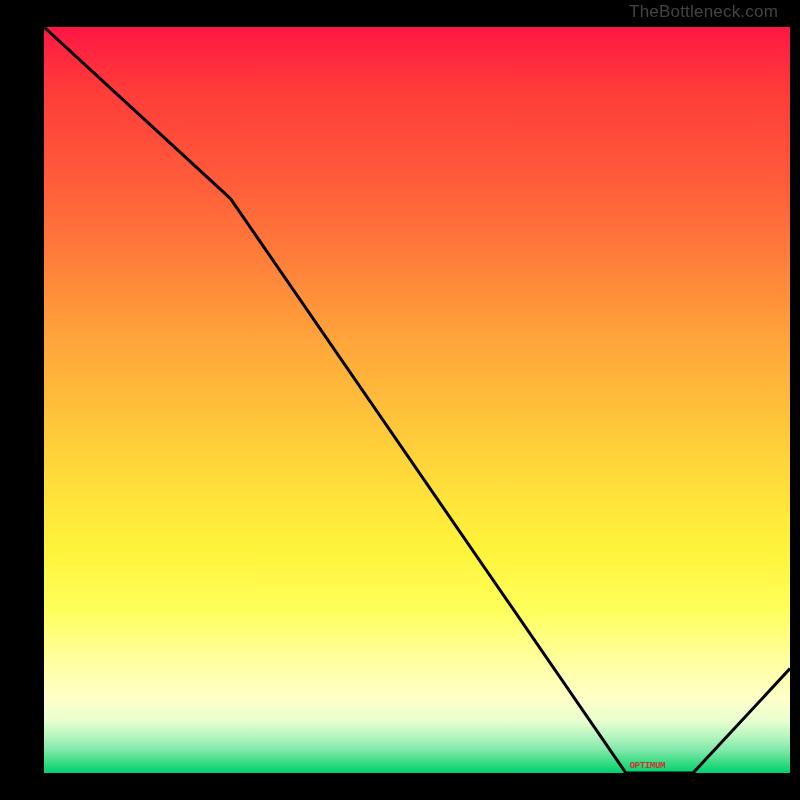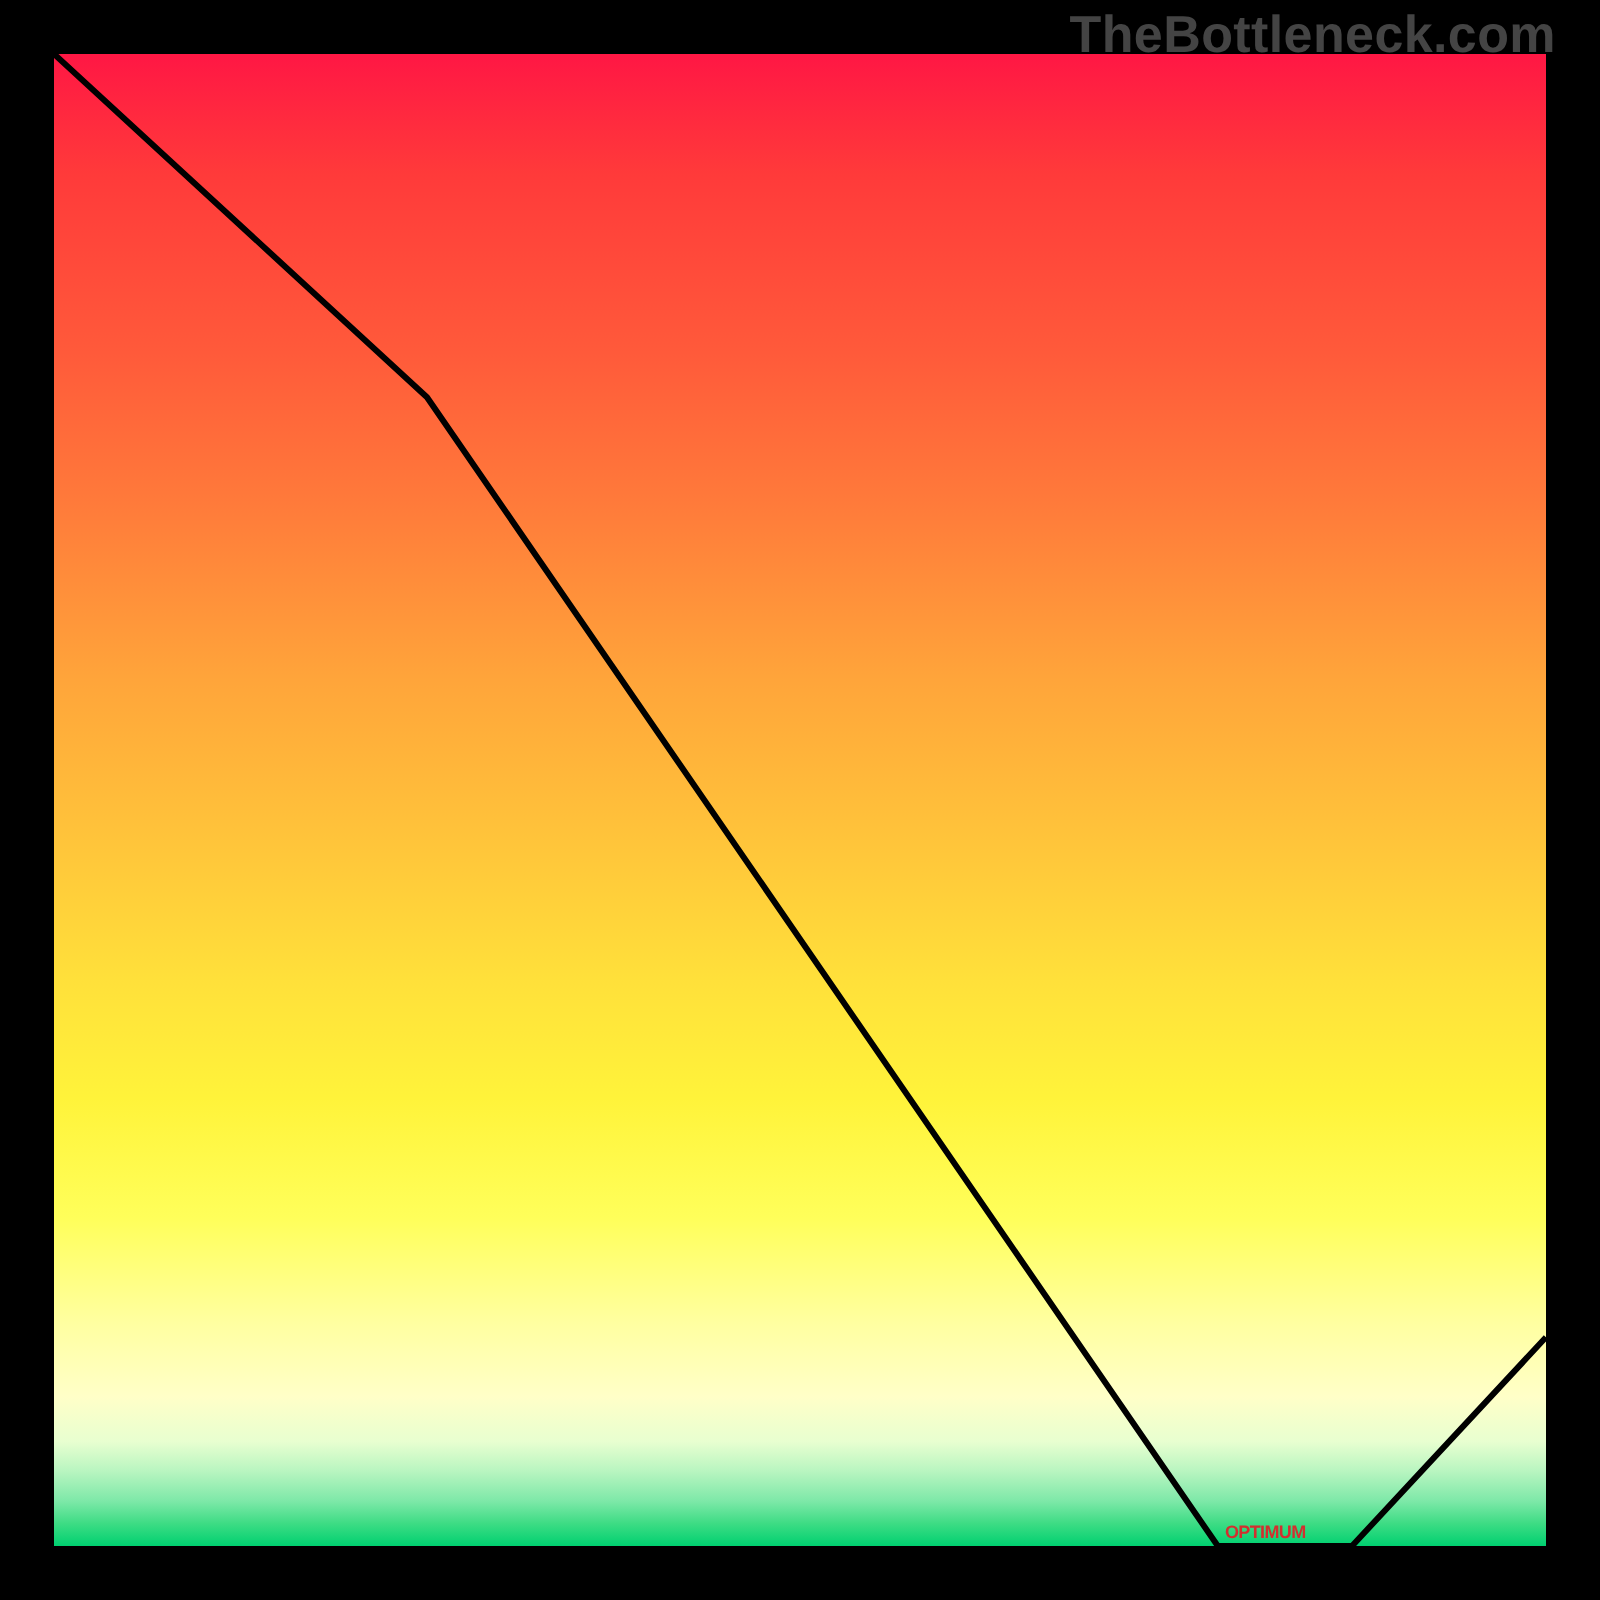--- a/index.html
+++ b/index.html
@@ -9,32 +9,33 @@
     width: 800px;
     height: 800px;
     position: relative;
     font-family: Arial, Helvetica, sans-serif;
   }
   .watermark {
     position: absolute;
     top: 2px;
     right: 22px;
     color: #444;
-    font-size: 26px;
-    font-weight: 700;
+    font-size: 17px;
+    font-weight: 400;
     letter-spacing: 0.2px;
     margin-left: 16px;
   }
   .frame {
     position: absolute;
     top: 27px;
-    left: 27px;
+    left: 44px;
     width: 746px;
     height: 746px;
     background: #000;
+    font-family: Liberation Mono, monospace;
   }
   .gradient {
     position: absolute;
     top: 0;
     left: 0;
     width: 100%;
     height: 100%;
     background: linear-gradient(
       to bottom,
       #ff1744 0%,

